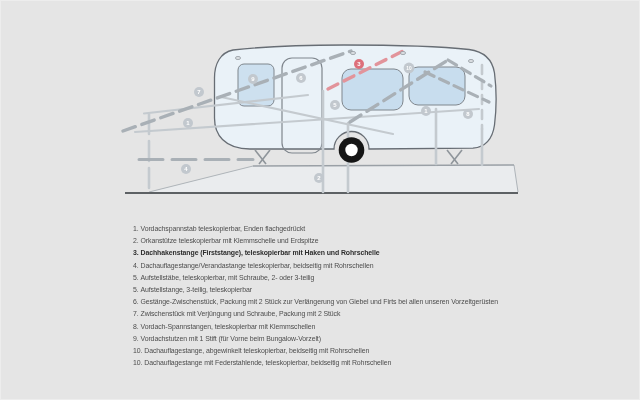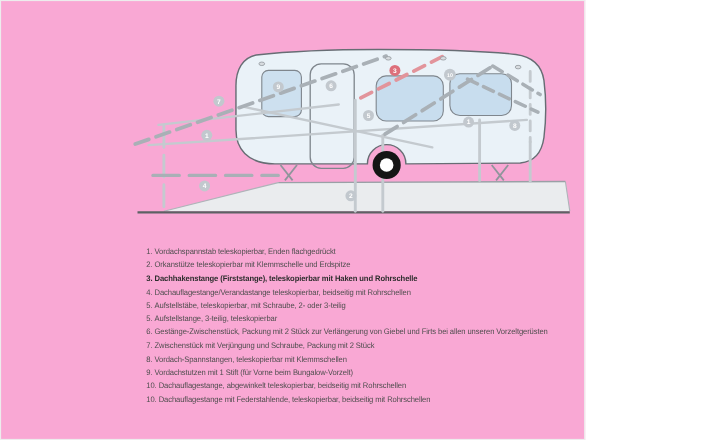--- a/index.html
+++ b/index.html
@@ -1,17 +1,17 @@
 <!DOCTYPE html>
 <html><head>
 <meta charset="utf-8">
 <style>
   html,body{margin:0;padding:0;background:#fff;}
   .page{
-    position:relative;width:532px;height:400px;background:#f9a8d4;
+    position:relative;width:640px;height:400px;background:#e5e5e5;
     border:1px solid #ededed;box-sizing:border-box;overflow:hidden;
     font-family:"Liberation Sans",sans-serif;
   }
   .diagram-svg{position:absolute;left:0;top:0;}
   .legend{
     position:absolute;left:132px;top:222px;width:440px;
     transform:scaleX(.95);transform-origin:left top;
   }
   .legend-row{
     height:12.2px;line-height:12.2px;font-size:7.3px;letter-spacing:-.1px;

